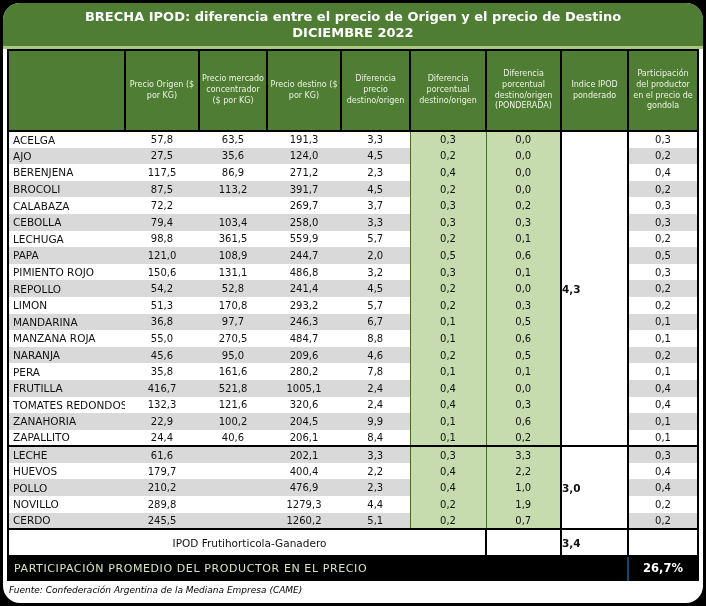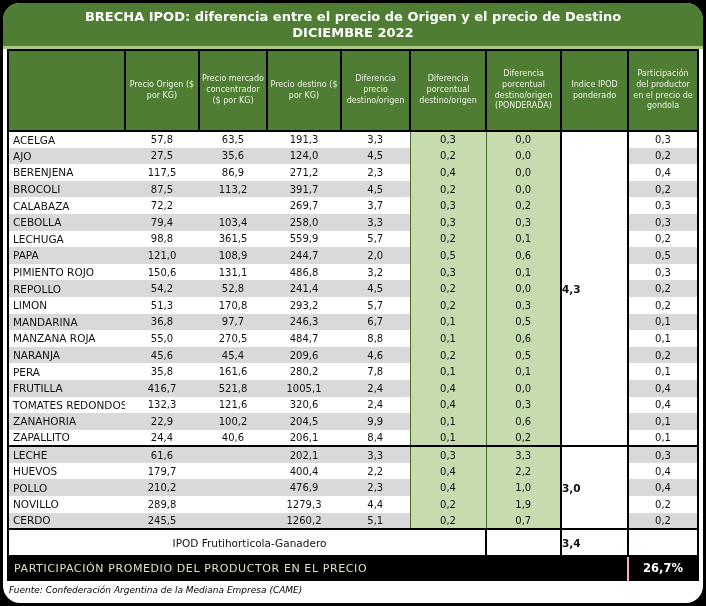--- a/index.html
+++ b/index.html
@@ -26,21 +26,21 @@
   td.g{background:#c6dbae !important;border-left:1px solid #47692c;border-right:1px solid #47692c;text-align:center;}
   td.ipod{background:#fff !important;border-left:2px solid #000;border-right:2px solid #000;
     text-align:left;font-weight:bold;font-size:10.5px;}
   tr.sec td{border-top:2px solid #000;}
   tr.ipodrow{height:27px;}
   tr.ipodrow td{border-top:2px solid #000;background:#fff;}
   td.ipod-label{text-align:center;padding-left:5px;font-size:10.5px;}
   tr.greenbar{height:24px;}
   tr.greenbar td{border-top:2px solid #000;background:#000000;}
   td.bar-label{color:#d8e4c2;font-size:11px;letter-spacing:.6px;text-align:left;padding-left:5px;}
-  td.bar-value{color:#fff;font-weight:bold;font-size:11.5px;text-align:center;border-left:2px solid #f9a8d4;}
+  td.bar-value{color:#fff;font-weight:bold;font-size:11.5px;text-align:center;border-left:2px solid #0c4a6e;}
   .source{font-style:italic;font-size:9px;color:#000;padding:4px 0 0 6px;}
 </style>
 </head>
 <body>
 
 <div class="card">
   <div class="title-bar">
     <div class="title-line1">BRECHA IPOD: diferencia entre el precio de Origen y el precio de Destino</div>
     <div class="title-line2">DICIEMBRE 2022</div>
   </div>
@@ -212,21 +212,21 @@
             <td class="num">484,7</td>
             <td class="num">8,8</td>
             <td class="num g">0,1</td>
             <td class="num g">0,6</td>
             <td class="ipod"></td>
             <td class="num">0,1</td>
           </tr>
           <tr class="odd">
             <td class="name">NARANJA</td>
             <td class="num">45,6</td>
-            <td class="num">45,4</td>
+            <td class="num">95,0</td>
             <td class="num">209,6</td>
             <td class="num">4,6</td>
             <td class="num g">0,2</td>
             <td class="num g">0,5</td>
             <td class="ipod"></td>
             <td class="num">0,2</td>
           </tr>
           <tr class="even">
             <td class="name">PERA</td>
             <td class="num">35,8</td>

